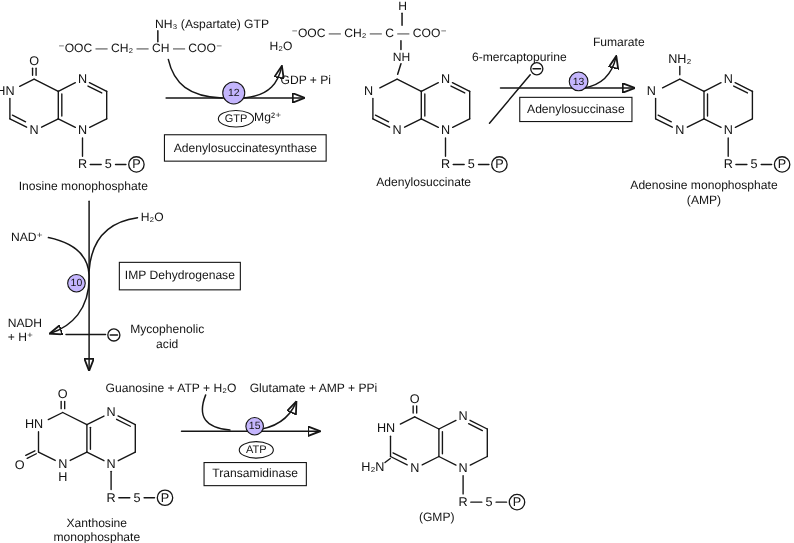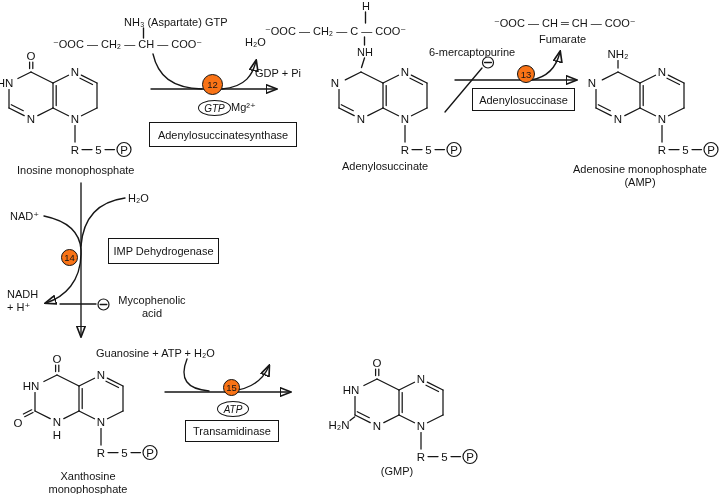--- a/index.html
+++ b/index.html
@@ -1,23 +1,23 @@
 <!DOCTYPE html>
 <html><head>
 <meta charset="utf-8">
 <style>
   html,body{margin:0;padding:0;background:#fff;}
   #stage{position:relative;width:722px;height:494px;background:#fff;overflow:hidden;
          font-family:"Liberation Sans","DejaVu Sans",sans-serif;color:#141414;}
   .txt{position:absolute;font-size:11px;line-height:12.5px;white-space:nowrap;color:#141414;}
   .ctr{text-align:center;white-space:normal;}
-  .badge{position:absolute;border:1.2px solid #141414;border-radius:50%;background:#f97316;
+  .badge{position:absolute;border:1.2px solid #141414;border-radius:50%;background:#c4b5fd;
          display:flex;align-items:center;justify-content:center;font-size:9.5px;color:#141414;z-index:3;}
   .oval{position:absolute;border:1.3px solid #141414;border-radius:50%;background:#fff;
-        display:flex;align-items:center;justify-content:center;font-size:10px;color:#141414;z-index:3;font-style:italic;}
+        display:flex;align-items:center;justify-content:center;font-size:10px;color:#141414;z-index:3;}
   .ebox{position:absolute;border:1.3px solid #141414;background:#fff;display:flex;align-items:center;
         justify-content:center;font-size:11px;color:#141414;z-index:3;white-space:nowrap;}
   .mol{position:absolute;z-index:2;}
   .overlay{position:absolute;left:0;top:0;z-index:1;}
   svg line, svg path{stroke:#161616;fill:none;stroke-linecap:round;}
   .mol line{stroke-width:1.25;}
   .mol circle{stroke:#161616;stroke-width:1.2;fill:#fff;}
   .mol text{font-family:"Liberation Sans","DejaVu Sans",sans-serif;font-size:11.5px;fill:#111;}
   .overlay path{stroke-width:1.35;}
   .overlay circle{stroke:#161616;stroke-width:1.2;fill:#fff;}
@@ -64,49 +64,49 @@
       <path d="M231,391 C252,389 263,380 269,366" marker-end="url(#arr)"></path>
     </g>
 
     <g>
       <path d="M365.5,12 L365.5,23"></path>
       <path d="M364.5,37 L364.5,45"></path>
       <path d="M364.5,58 L361.5,67.5"></path>
     </g>
   </svg>
 
-  <div class="txt" style="left:124px;top:16px">NH₃ (Aspartate) GTP</div>
+  <div class="txt" style="left:141px;top:16px">NH₃ (Aspartate) GTP</div>
   <div class="txt" style="left:53px;top:38px">⁻OOC — CH₂ — CH — COO⁻</div>
   <div class="txt" style="left:245px;top:36px">H₂O</div>
   <div class="txt" style="left:255px;top:67px">GDP + Pi</div>
   <div class="badge" style="left:202px;top:74px;width:19px;height:19px">12</div>
   <div class="oval" style="left:198px;top:100px;width:31px;height:14px">GTP</div>
   <div class="txt" style="left:231px;top:101px">Mg²⁺</div>
   <div class="ebox" style="left:149px;top:122px;width:146px;height:23px">Adenylosuccinatesynthase</div>
 
-  <div class="txt" style="left:494px;top:17px">⁻OOC — CH ═ CH — COO⁻</div>
   <div class="txt" style="left:539px;top:33px">Fumarate</div>
   <div class="txt" style="left:429px;top:46px">6-mercaptopurine</div>
   <div class="badge" style="left:517px;top:65px;width:16px;height:16px">13</div>
   <div class="ebox" style="left:472px;top:88px;width:101px;height:21px">Adenylosuccinase</div>
 
   <div class="txt" style="left:10px;top:210px">NAD⁺</div>
   <div class="txt" style="left:128px;top:192px">H₂O</div>
-  <div class="badge" style="left:61px;top:249px;width:15px;height:15px">14</div>
+  <div class="badge" style="left:61px;top:249px;width:15px;height:15px">10</div>
   <div class="ebox" style="left:108px;top:238px;width:109px;height:24px">IMP Dehydrogenase</div>
   <div class="txt" style="left:7px;top:288px">
     <span style="display:block">NADH</span>
     <span style="display:block">+ H⁺</span>
   </div>
   <div class="txt ctr" style="left:112px;top:294px;width:80px">
     <span style="display:block">Mycophenolic</span>
     <span style="display:block">acid</span>
   </div>
 
   <div class="txt" style="left:96px;top:347px">Guanosine + ATP + H₂O</div>
+  <div class="txt" style="left:227px;top:347px">Glutamate + AMP + PPi</div>
   <div class="badge" style="left:223px;top:379px;width:15px;height:15px">15</div>
   <div class="oval" style="left:217px;top:401px;width:30px;height:14px">ATP</div>
   <div class="ebox" style="left:185px;top:420px;width:92px;height:20px">Transamidinase</div>
 
   <div class="txt" style="left:17px;top:164px">Inosine monophosphate</div>
   <div class="txt" style="left:342px;top:160px">Adenylosuccinate</div>
   <div class="txt ctr" style="left:20px;top:470px;width:136px">
     <span style="display:block">Xanthosine monophosphate</span>
 
   </div>

